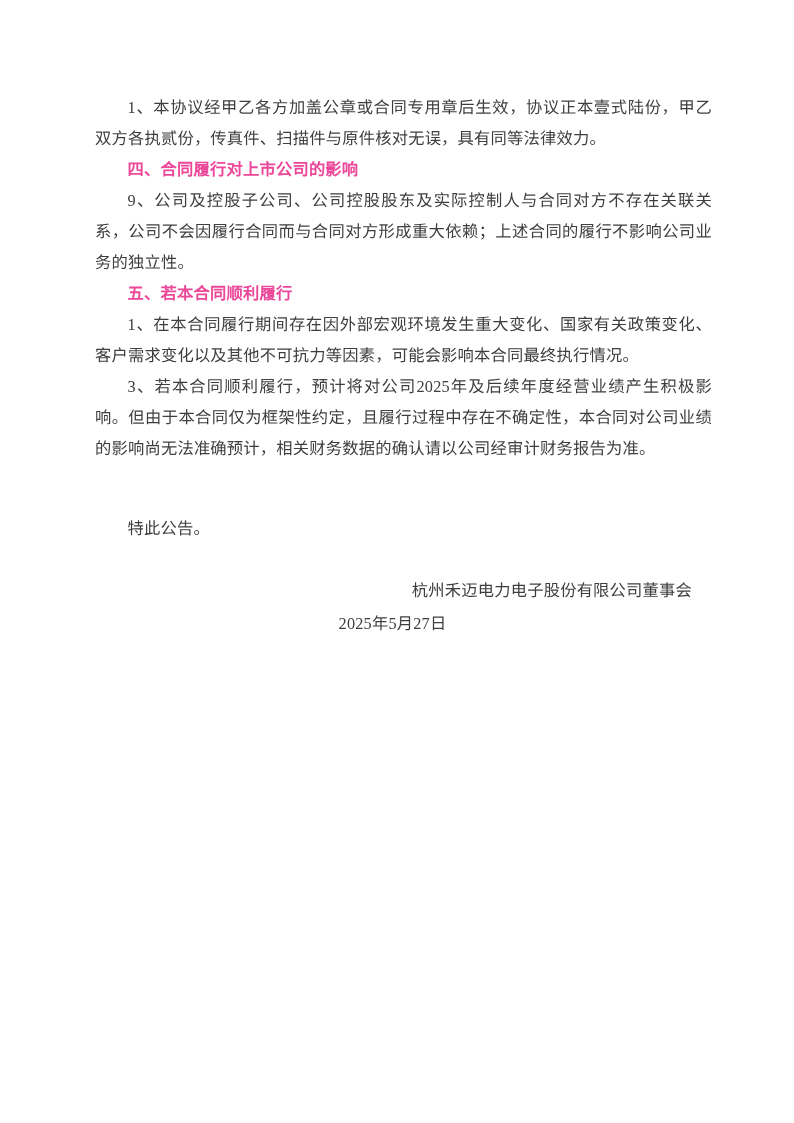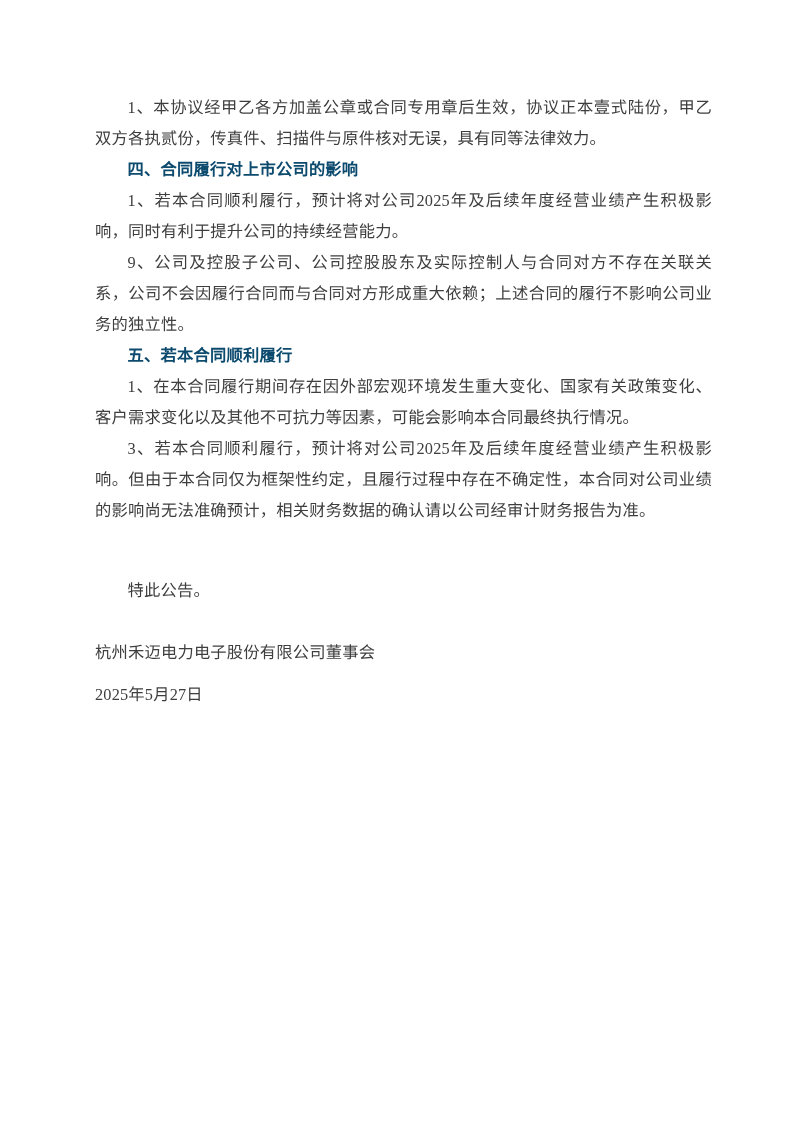--- a/index.html
+++ b/index.html
@@ -30,49 +30,49 @@
   }
   p {
     margin: 0;
   }
   .para {
     text-indent: 2em;
   }
   .heading {
     text-indent: 2em;
     font-weight: bold;
-    color: #0c4a6e;
+    color: #ec4899;
   }
   .gap-before {
     margin-top: 49px;
   }
   .sign-company {
+    text-align: right;
     text-indent: 0;
     padding-right: 20px;
     margin-top: 31px;
   }
   .sign-date {
-    text-align: left;
+    text-align: center;
     text-indent: 0;
     padding-right: 22px;
-    margin-top: 11px;
+    margin-top: 2px;
   }
 </style>
 </head>
 <body>
 
 <div class="page">
   <div class="doc-body">
 
     <p class="para">1、本协议经甲乙各方加盖公章或合同专用章后生效，协议正本壹式陆份，甲乙双方各执贰份，传真件、扫描件与原件核对无误，具有同等法律效力。</p>
 
 
     <p class="heading">四、合同履行对上市公司的影响</p>
 
-    <p class="para">1、若本合同顺利履行，预计将对公司2025年及后续年度经营业绩产生积极影响，同时有利于提升公司的持续经营能力。</p>
 
     <p class="para">9、公司及控股子公司、公司控股股东及实际控制人与合同对方不存在关联关系，公司不会因履行合同而与合同对方形成重大依赖；上述合同的履行不影响公司业务的独立性。</p>
 
     <p class="heading">五、若本合同顺利履行</p>
 
     <p class="para">1、在本合同履行期间存在因外部宏观环境发生重大变化、国家有关政策变化、客户需求变化以及其他不可抗力等因素，可能会影响本合同最终执行情况。</p>
 
 
     <p class="para">3、若本合同顺利履行，预计将对公司2025年及后续年度经营业绩产生积极影响。但由于本合同仅为框架性约定，且履行过程中存在不确定性，本合同对公司业绩的影响尚无法准确预计，相关财务数据的确认请以公司经审计财务报告为准。</p>
 

